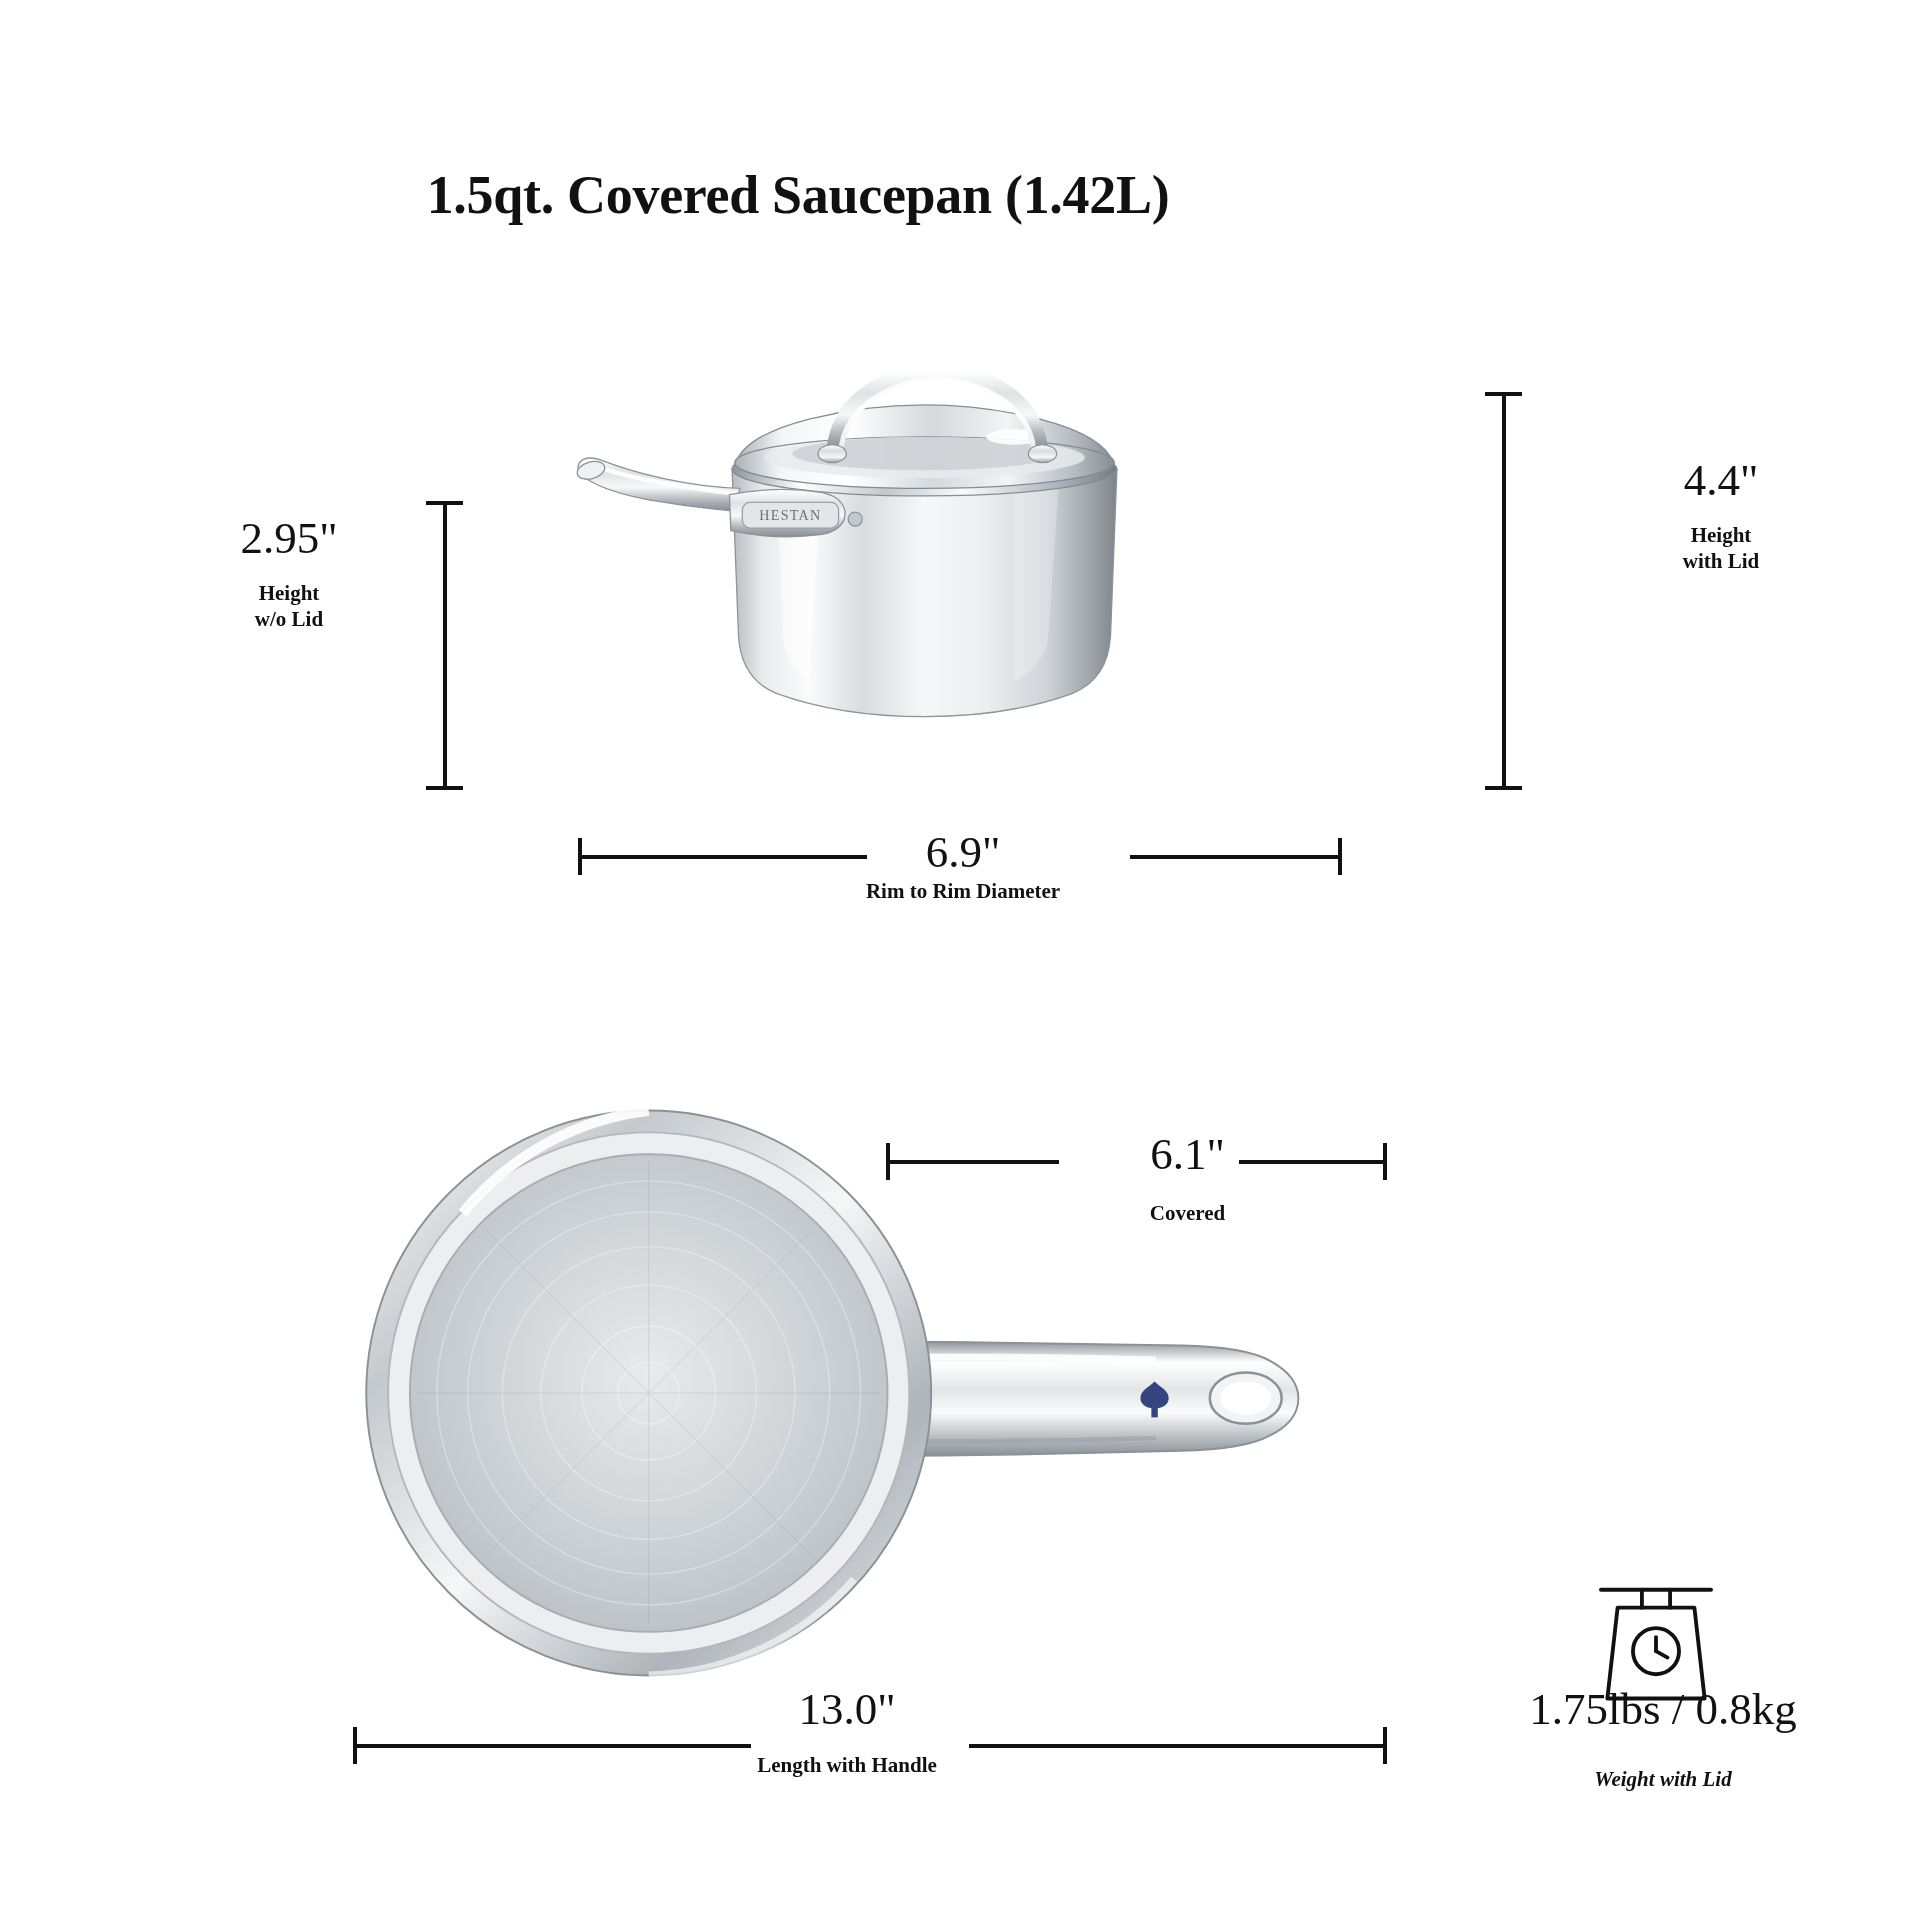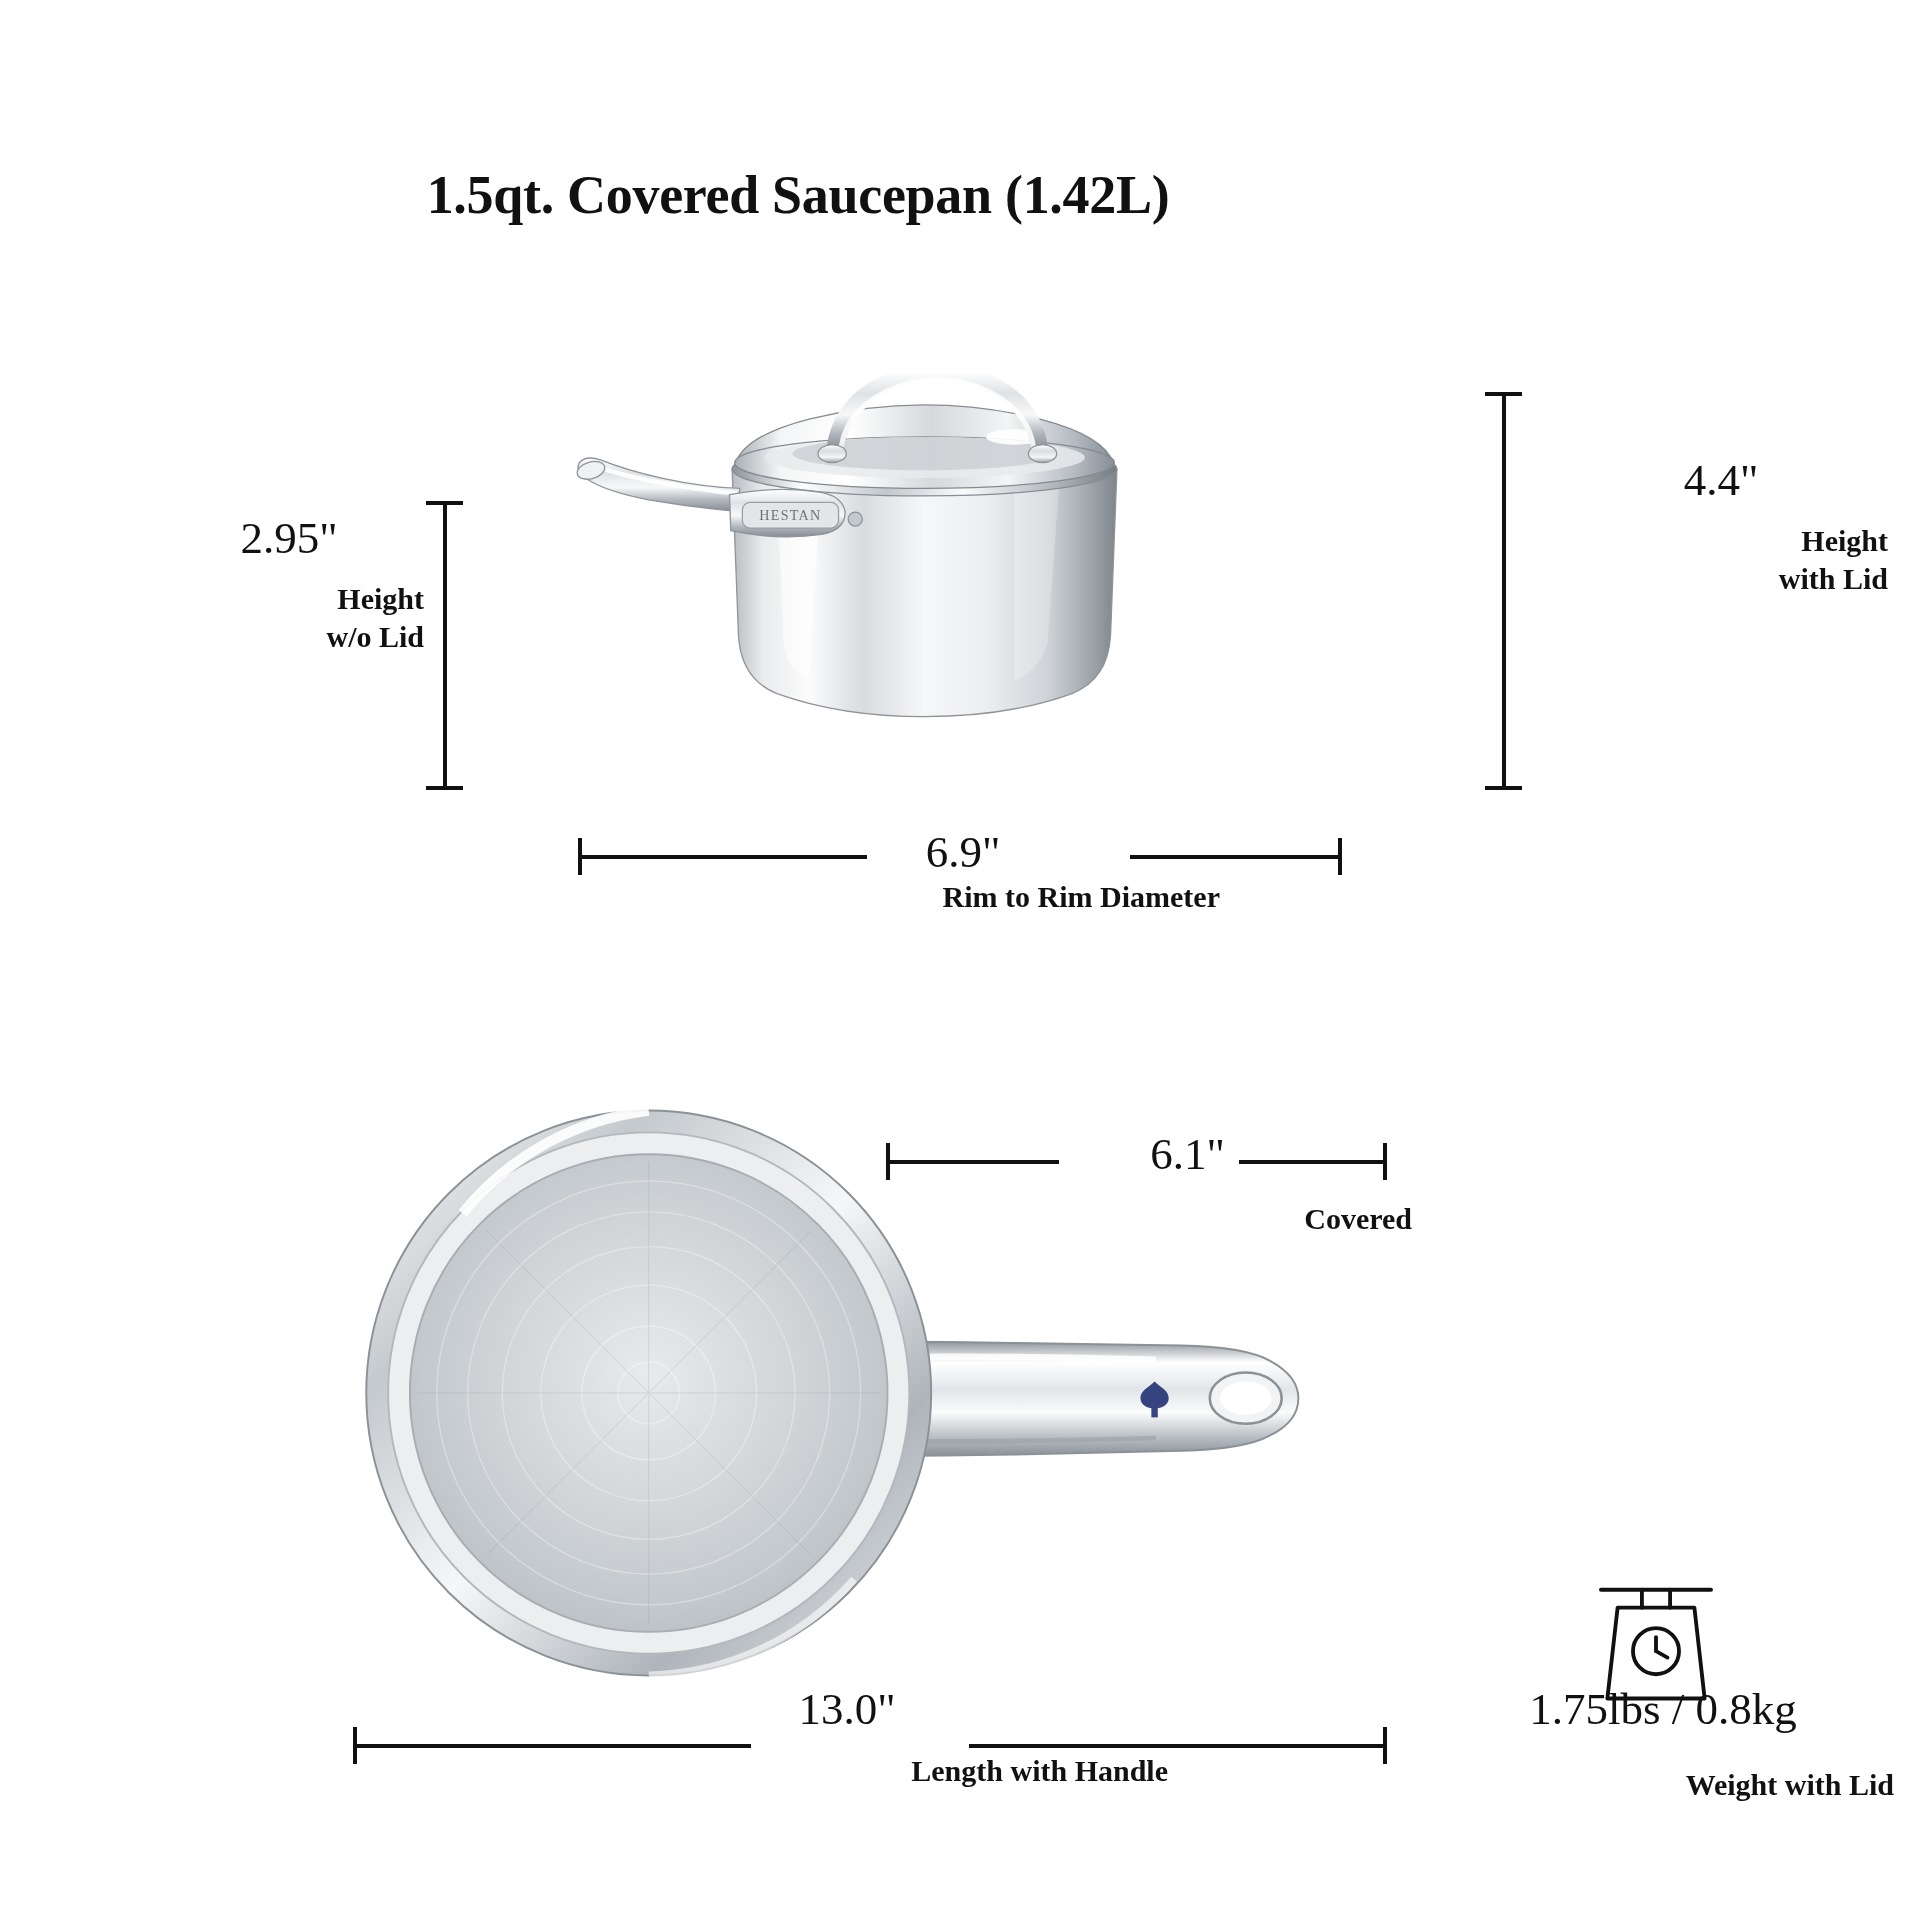--- a/index.html
+++ b/index.html
@@ -29,23 +29,23 @@
   }
 
   
   .dim-value {
     font-size: 45px;
     font-weight: normal;
     text-align: center;
     line-height: 1.1;
   }
   .dim-caption {
-    font-size: 30px;
+    font-size: 21px;
     font-weight: bold;
-    text-align: right;
+    text-align: center;
     line-height: 1.25;
   }
 
   
   .v-line {
     position: absolute;
     width: 3.9px;
     background: #111;
   }
   .v-line::before, .v-line::after {
@@ -291,15 +291,15 @@
   <div class="dim-caption" style="margin-top:20.5px;">Covered</div>
 </div>
 
 <div id="label-length">
   <div class="dim-value" style="margin-top:-42px;">13.0"</div>
   <div class="dim-caption" style="margin-top:17px;">Length with Handle</div>
 </div>
 
 <div id="label-weight">
   <div class="dim-value" style="margin-top:-42px;">1.75lbs / 0.8kg</div>
-  <div class="dim-caption" style="margin-top:31px;">Weight with Lid</div>
+  <div class="dim-caption" style="margin-top:31px;font-style:italic;">Weight with Lid</div>
 </div>
 
 
 </body></html>

